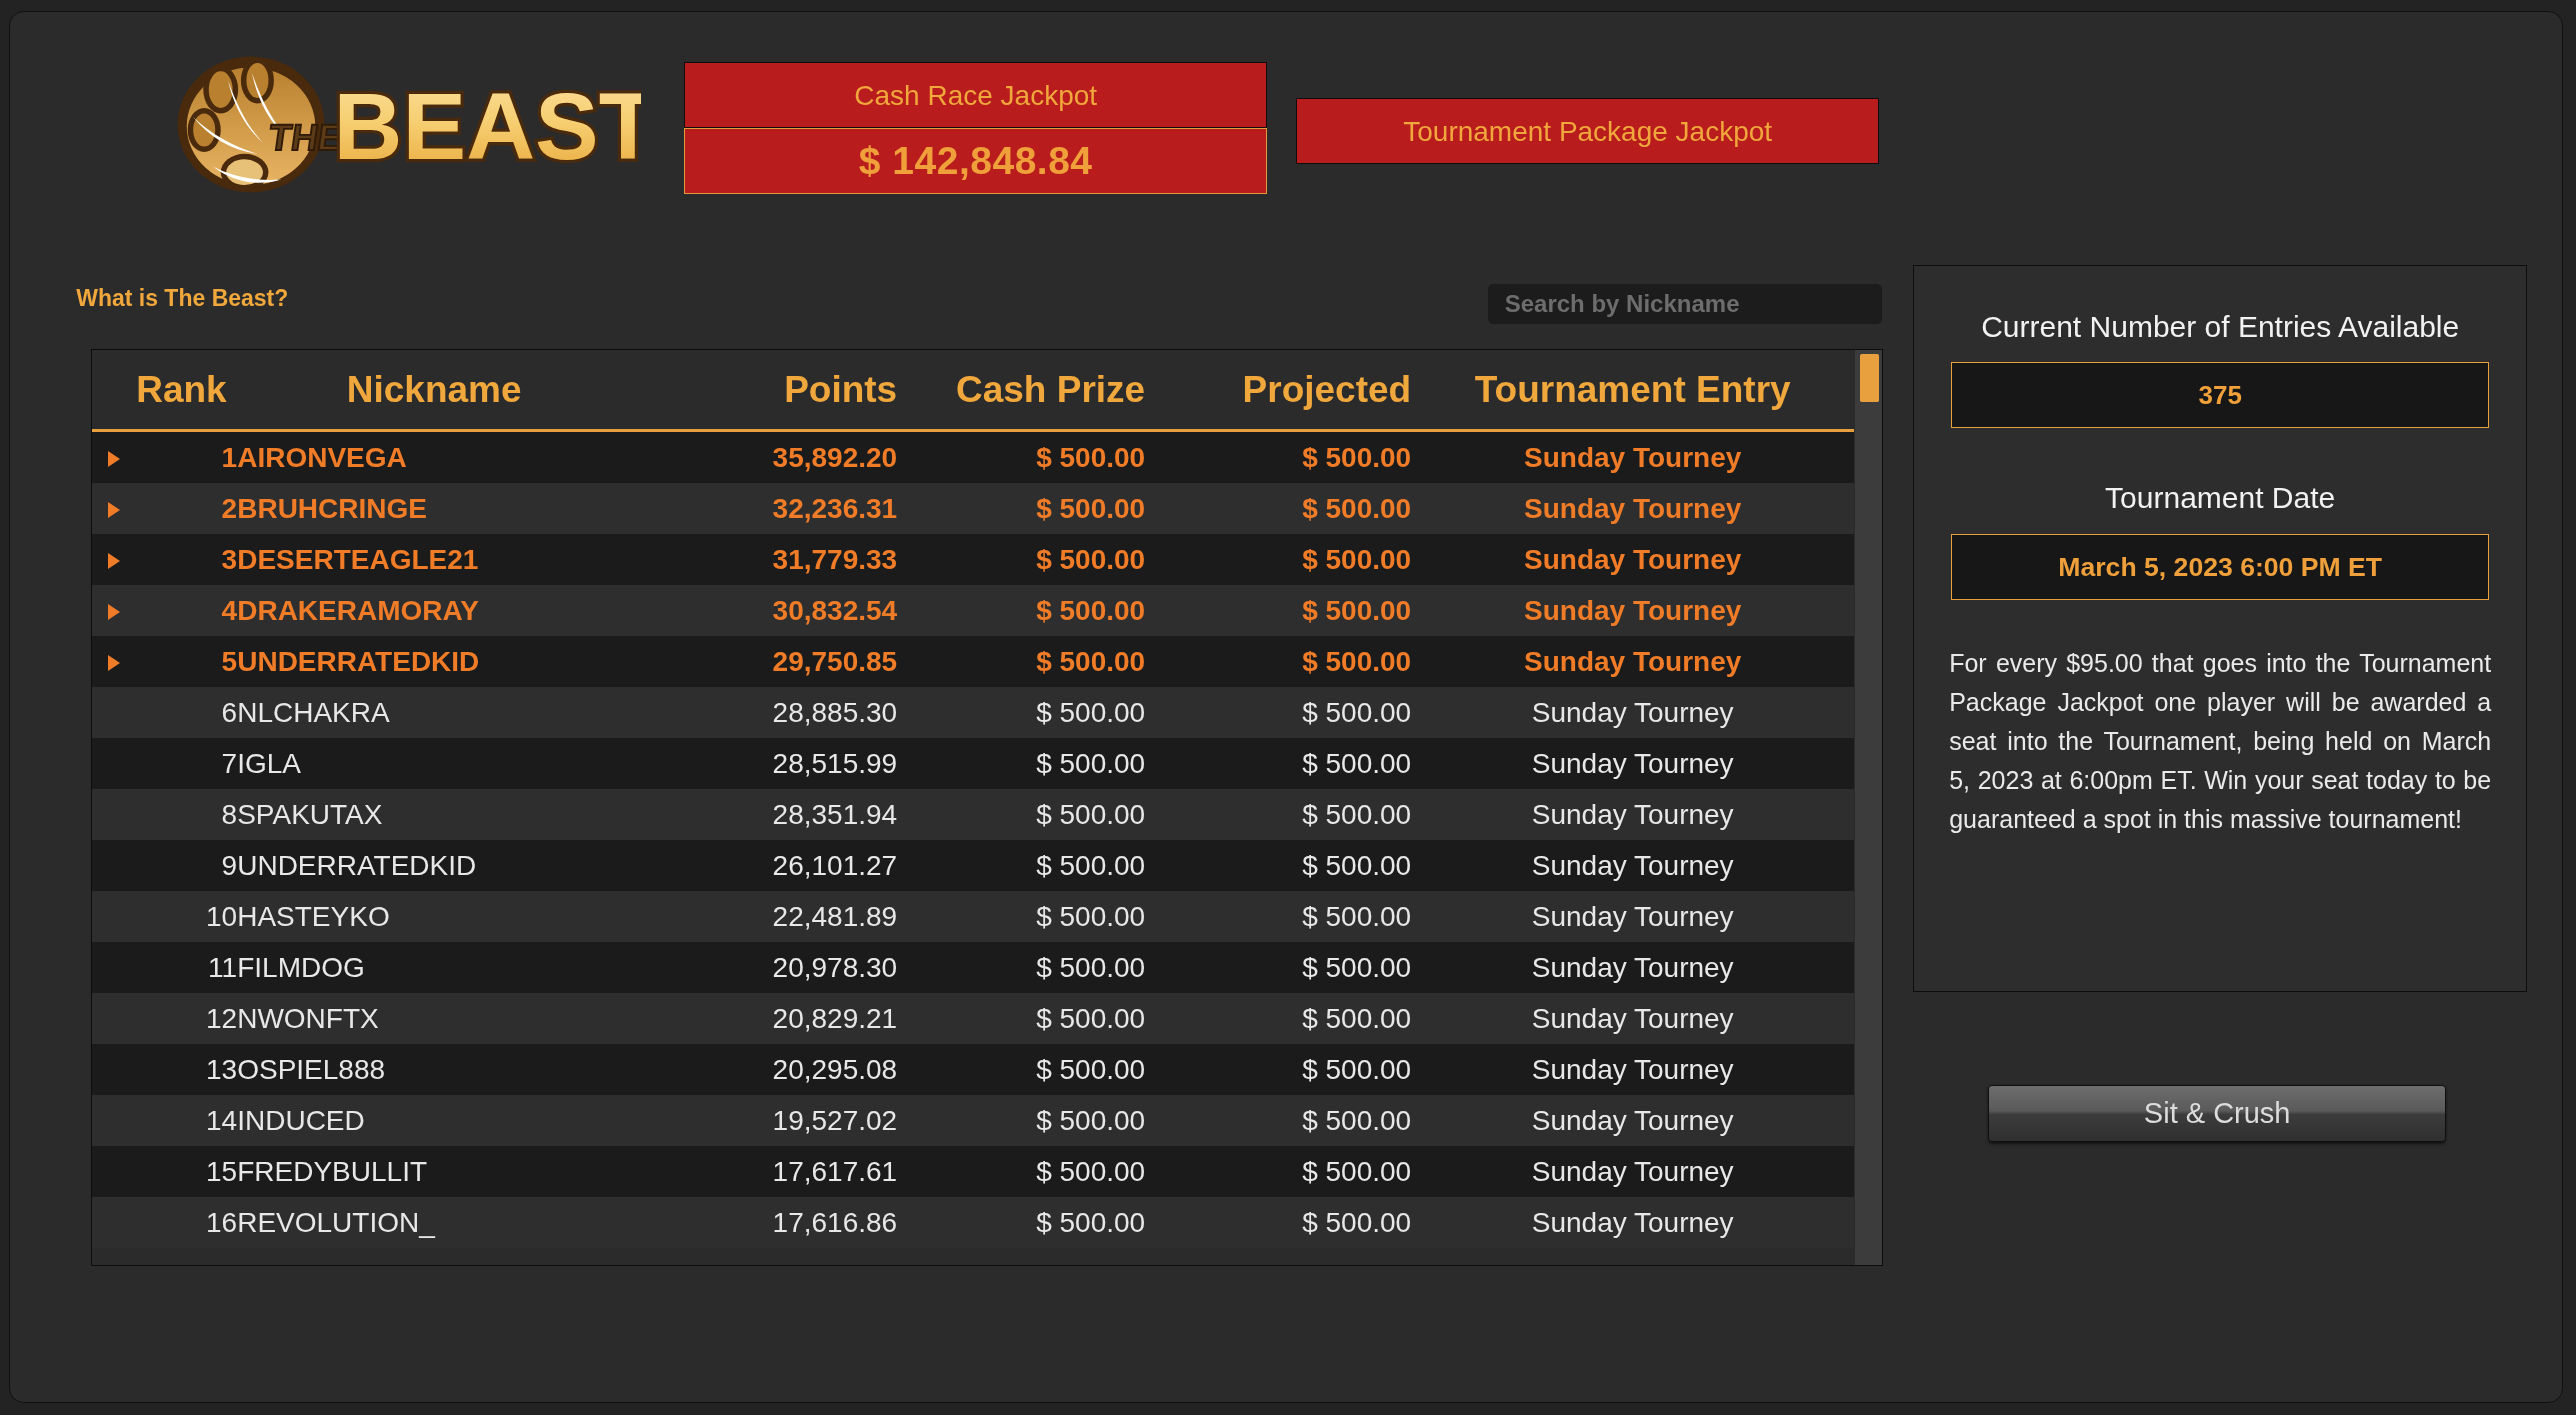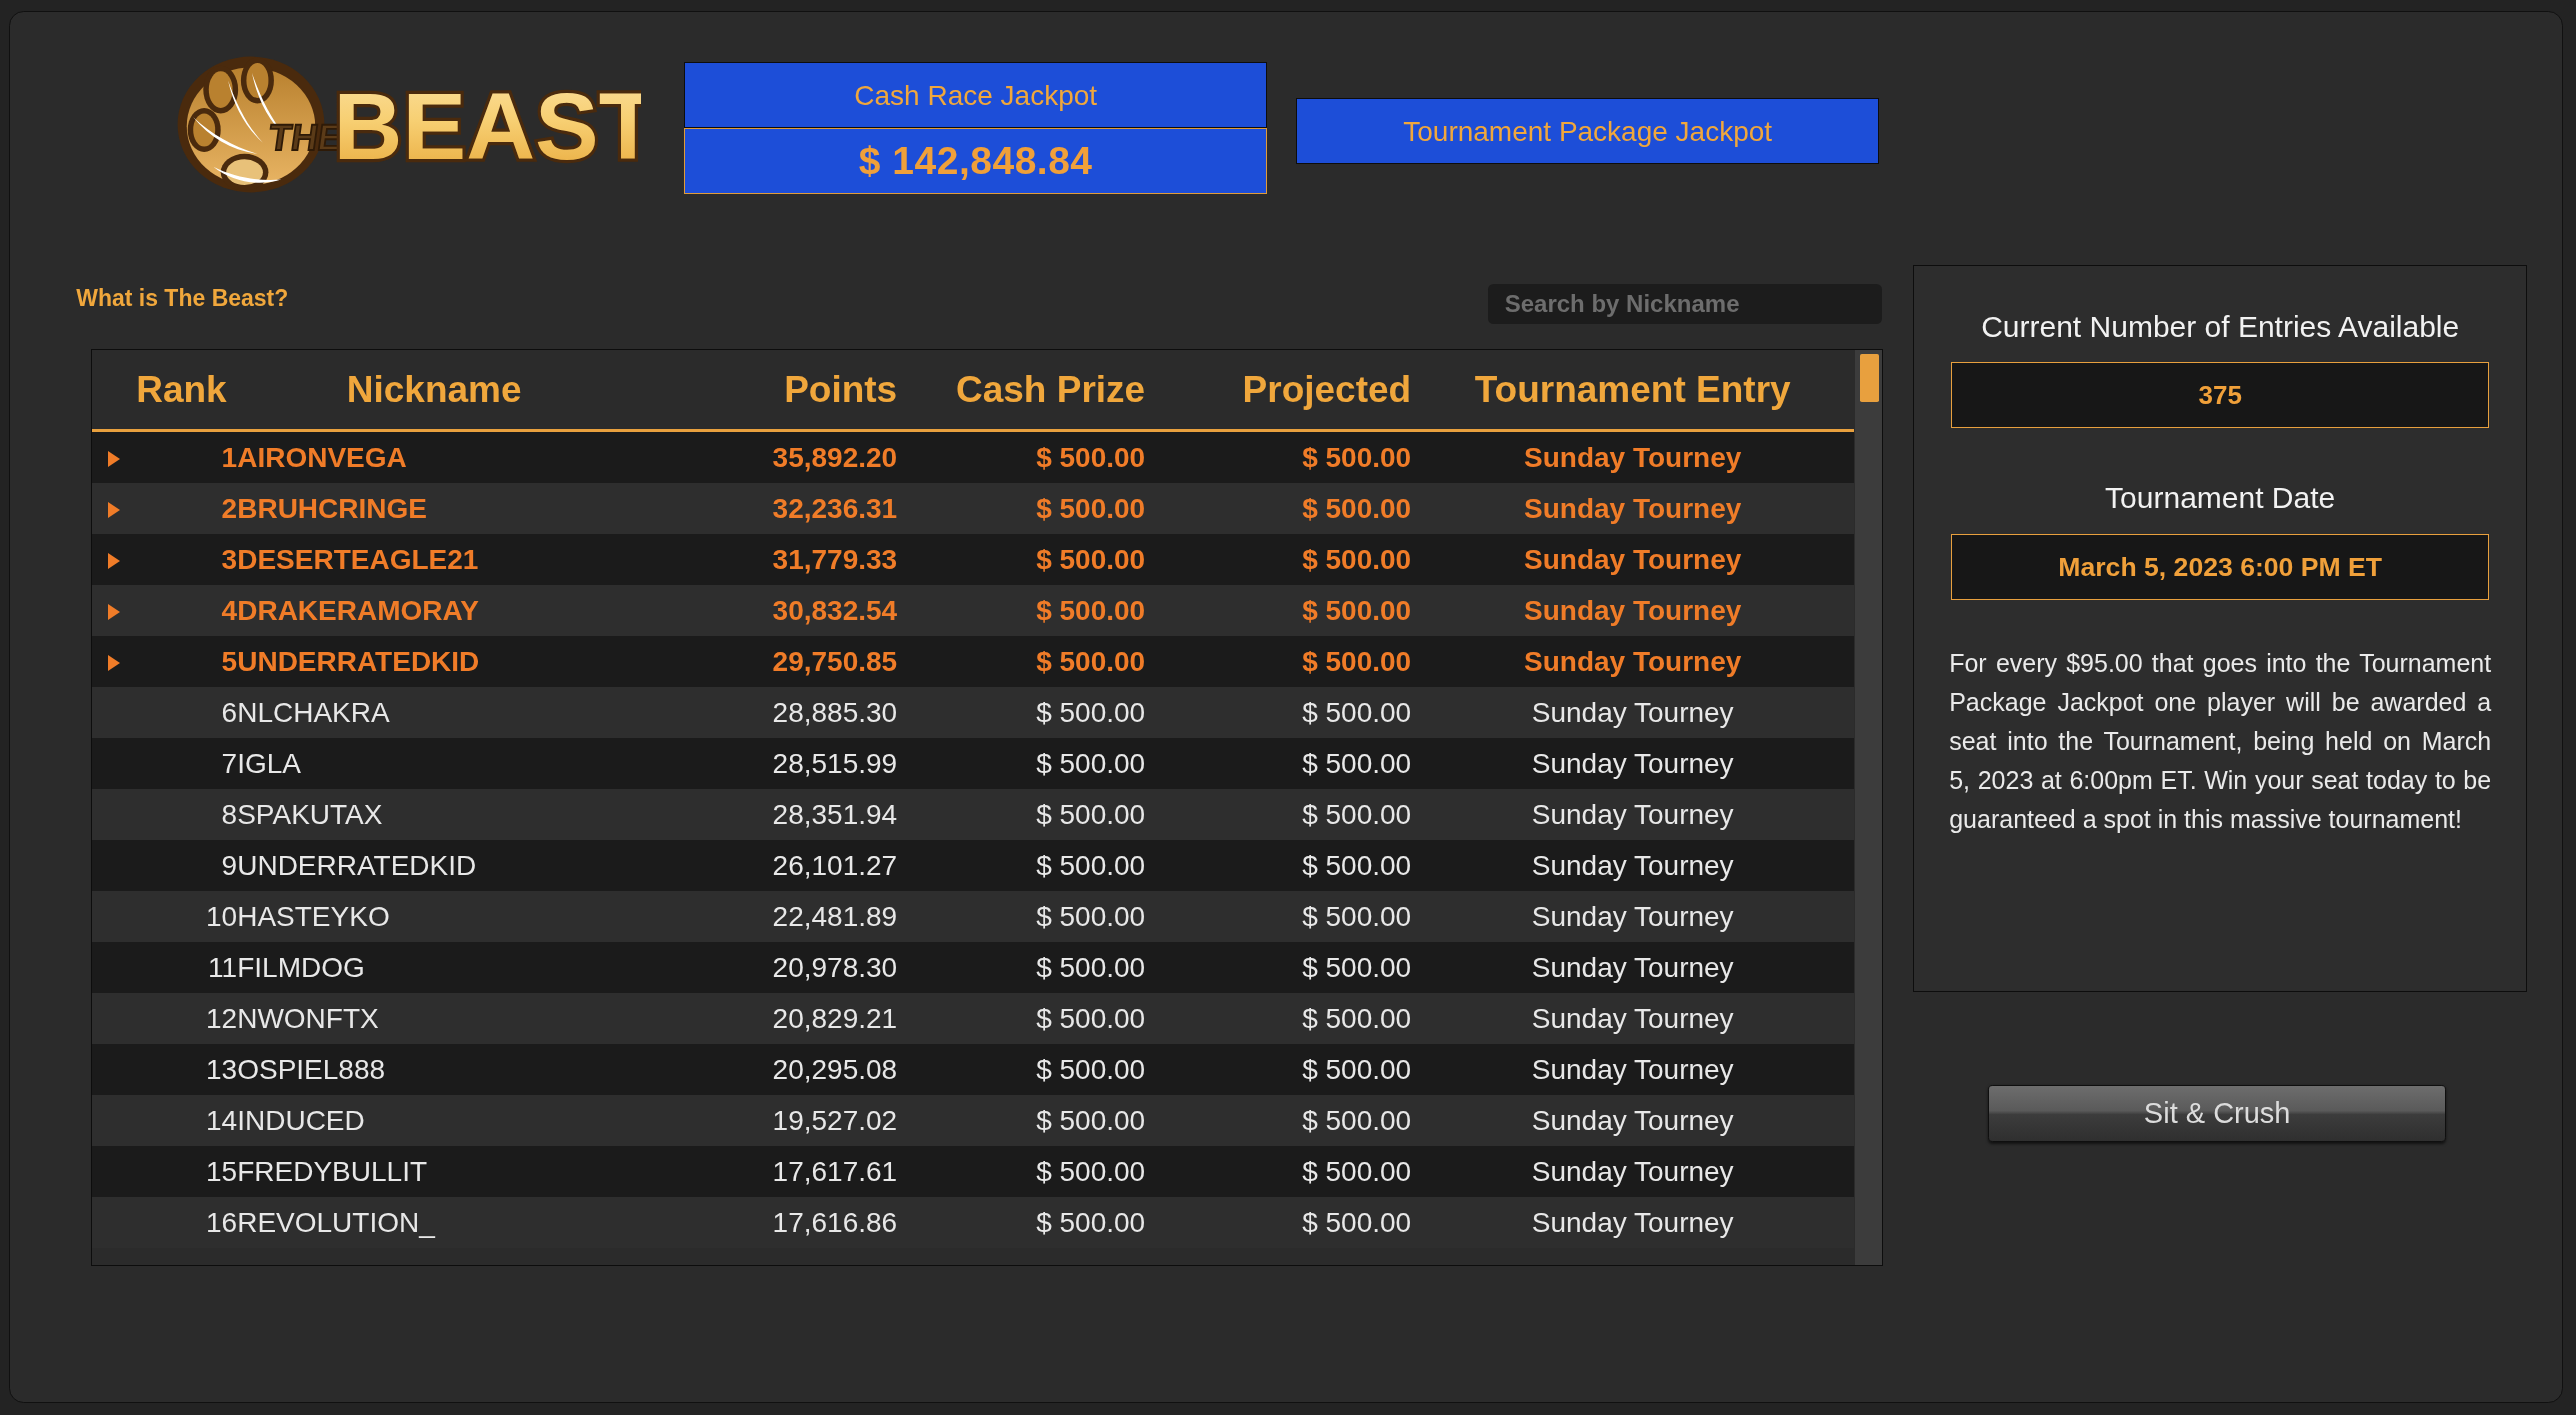--- a/index.html
+++ b/index.html
@@ -53,32 +53,32 @@
   .jackpot-box.left  { left: 674px; }
   .jackpot-box.right { left: 1286px; width: 583px; margin-top: 36px; }
 
   .jackpot-label {
     height: 66px;
     line-height: 66px;
     text-align: center;
     color: #f0a73c;
     font-size: 28px;
     border: 1.8px solid #0d0d0d;
-    background: #1d4ed8;
+    background: #b91c1c;
     box-sizing: border-box;
   }
   .jackpot-value {
     height: 66px;
     line-height: 64px;
     text-align: center;
     color: #f0a03a;
     font-size: 39px;
     font-weight: bold;
     border: 1.8px solid #e09c3a;
-    background: #1d4ed8;
+    background: #b91c1c;
     box-sizing: border-box;
     letter-spacing: 0.5px;
   }
 
   
   .what-link {
     position: absolute;
     left: 66px;
     top: 273px;
     color: #f0a73c;

